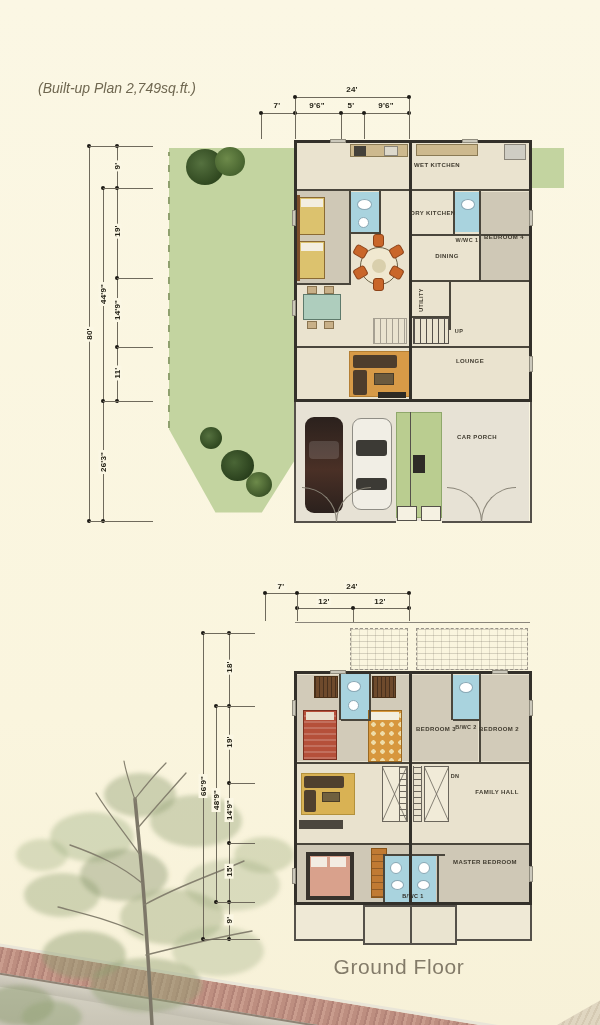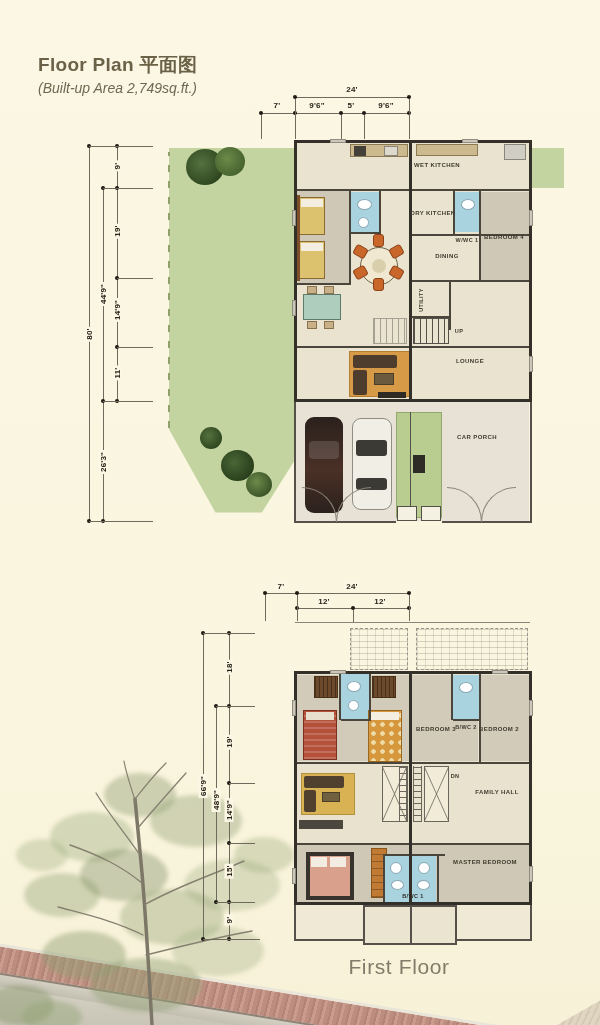--- a/index.html
+++ b/index.html
@@ -85,22 +85,21 @@
       <path d="M144 172 C180 152 212 142 244 128" stroke-width="1.4"></path>
       <path d="M140 122 C122 96 108 80 96 60" stroke-width="1.3"></path>
       <path d="M137 96 C154 76 170 58 186 40" stroke-width="1.3"></path>
       <path d="M143 202 C115 188 88 182 58 174" stroke-width="1.3"></path>
       <path d="M146 222 C186 212 218 204 252 198" stroke-width="1.3"></path>
       <path d="M136 70 C130 52 126 40 124 28" stroke-width="1.2"></path>
       <path d="M135 66 C146 52 154 42 166 30" stroke-width="1.2"></path>
     </g>
   </svg>
 
-  <div class="title" style="left:38px;top:52px;">Floor Plan 平面图</div>
-  <div class="subtitle" style="left:38px;top:80px;">(Built-up Area 2,749sq.ft.)</div>
+  <div class="subtitle" style="left:38px;top:80px;">(Built-up Plan 2,749sq.ft.)</div>
 
   <div>
     <div class="hl" style="left:295px;top:97px;width:115px;"></div>
     <div class="dot" style="left:293px;top:95px;"></div>
     <div class="dot" style="left:407px;top:95px;"></div>
     <div class="dim" style="left:352px;top:89px;">24'</div>
     <div class="hl" style="left:261px;top:113px;width:149px;"></div>
     <div class="dot" style="left:259px;top:111px;"></div>
     <div class="dot" style="left:293px;top:111px;"></div>
     <div class="dot" style="left:339px;top:111px;"></div>
@@ -404,15 +403,15 @@
 
     <div class="rlabel" style="left:436px;top:729px;">BEDROOM 3</div>
     <div class="rlabel" style="left:499px;top:729px;">BEDROOM 2</div>
     <div class="rlabel rsm" style="left:466px;top:727px;">B/WC 2</div>
     <div class="rlabel" style="left:497px;top:792px;">FAMILY HALL</div>
     <div class="rlabel rsm" style="left:455px;top:776px;">DN</div>
     <div class="rlabel" style="left:485px;top:862px;">MASTER BEDROOM</div>
     <div class="rlabel rsm" style="left:413px;top:896px;color:#2e2a22;">B/WC 1</div>
   </div>
 
-  <div class="cap" style="left:399px;top:967px;">First Floor</div>
+  <div class="cap" style="left:399px;top:967px;">Ground Floor</div>
 
 </div>
 
 </body></html>

